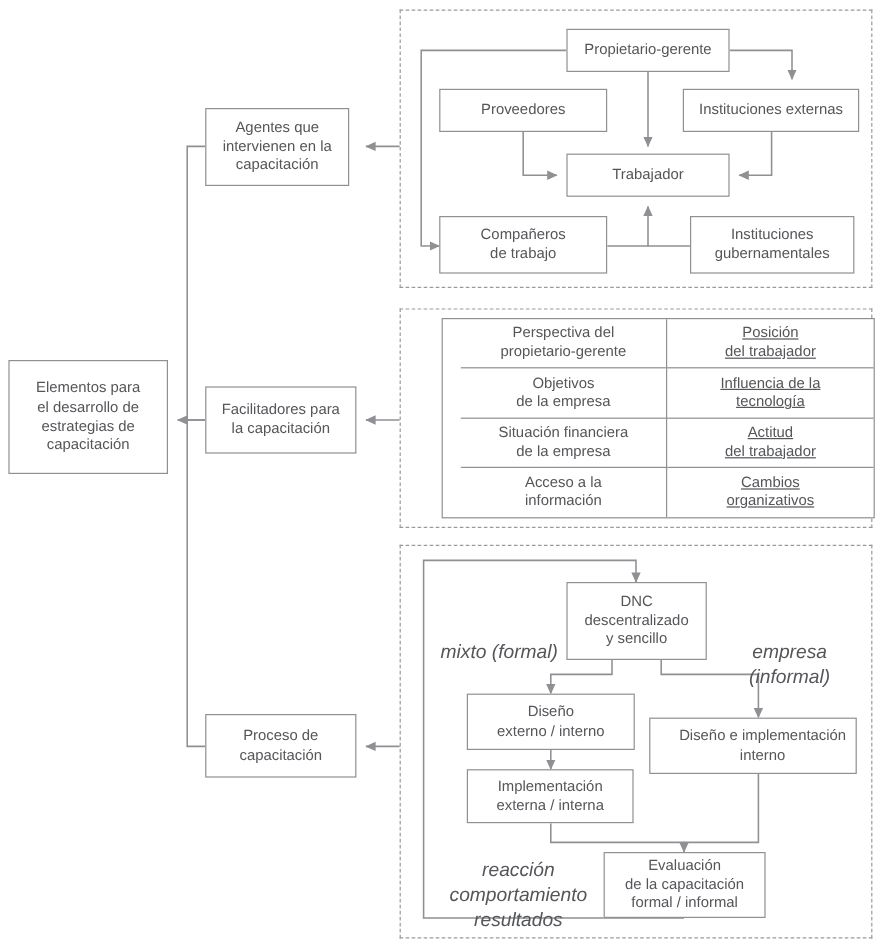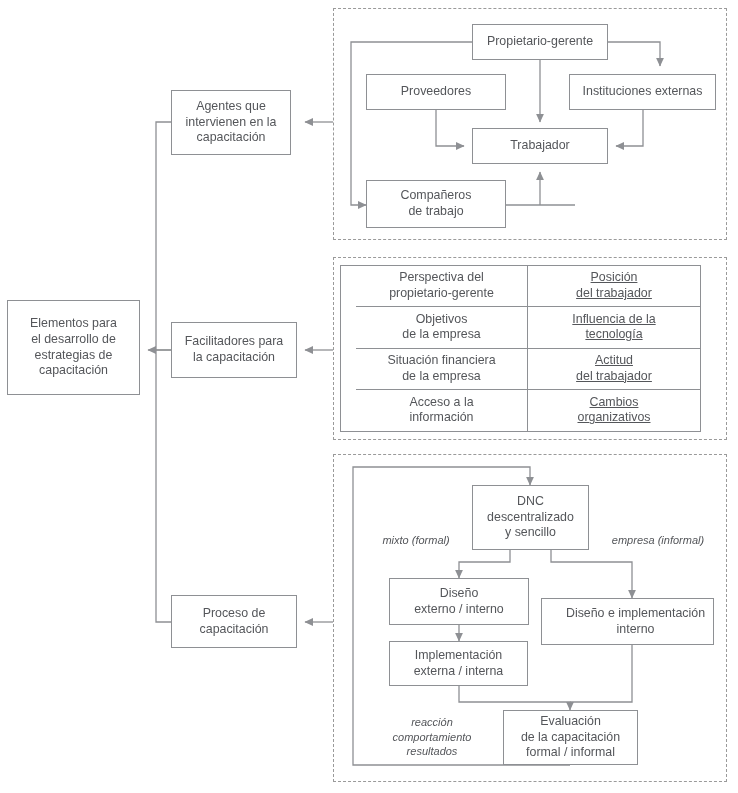--- a/index.html
+++ b/index.html
@@ -39,21 +39,21 @@
     text-align:center;
     line-height:1.28;
     color:#54565a;
     font-size:12.4px;
     padding:2px 4px;
   }
   .nodebox span{display:block;white-space:pre-line;}
   .lbl{
     position:absolute;
     font-style:italic;
-    font-size:11px;
+    font-size:16px;
     color:#54565a;
     text-align:center;
     line-height:1.32;
     white-space:pre-line;
   }
   
   .matrix{
     position:absolute;
     box-sizing:border-box;
     border:1.3px solid #8e9094;
@@ -168,24 +168,28 @@
 
   <div class="nodebox" style="left:472px;top:128px;width:136px;height:36px;">
     <span>Trabajador</span>
   </div>
 
   <div class="nodebox" style="left:366px;top:180px;width:140px;height:48px;">
     <span>Compañeros
 de trabajo</span>
   </div>
 
+  <div class="nodebox" style="left:575px;top:180px;width:137px;height:48px;">
+    <span>Instituciones
+gubernamentales</span>
+  </div>
 
   <div class="panel" style="left:333px;top:257px;width:394px;height:183px;"></div>
 
-  <div class="matrix" style="left:340px;top:265px;width:361px;height:167px;padding-left:15px;">
+  <div class="matrix" style="left:368px;top:265px;width:361px;height:167px;padding-left:15px;">
     <div class="cell c1 r1">Perspectiva del
 propietario-gerente</div>
     <div class="cell c2 r1">Posición
 del trabajador</div>
     <div class="cell c1 r2">Objetivos
 de la empresa</div>
     <div class="cell c2 r2">Influencia de la
 tecnología</div>
     <div class="cell c1 r3">Situación financiera
 de la empresa</div>

